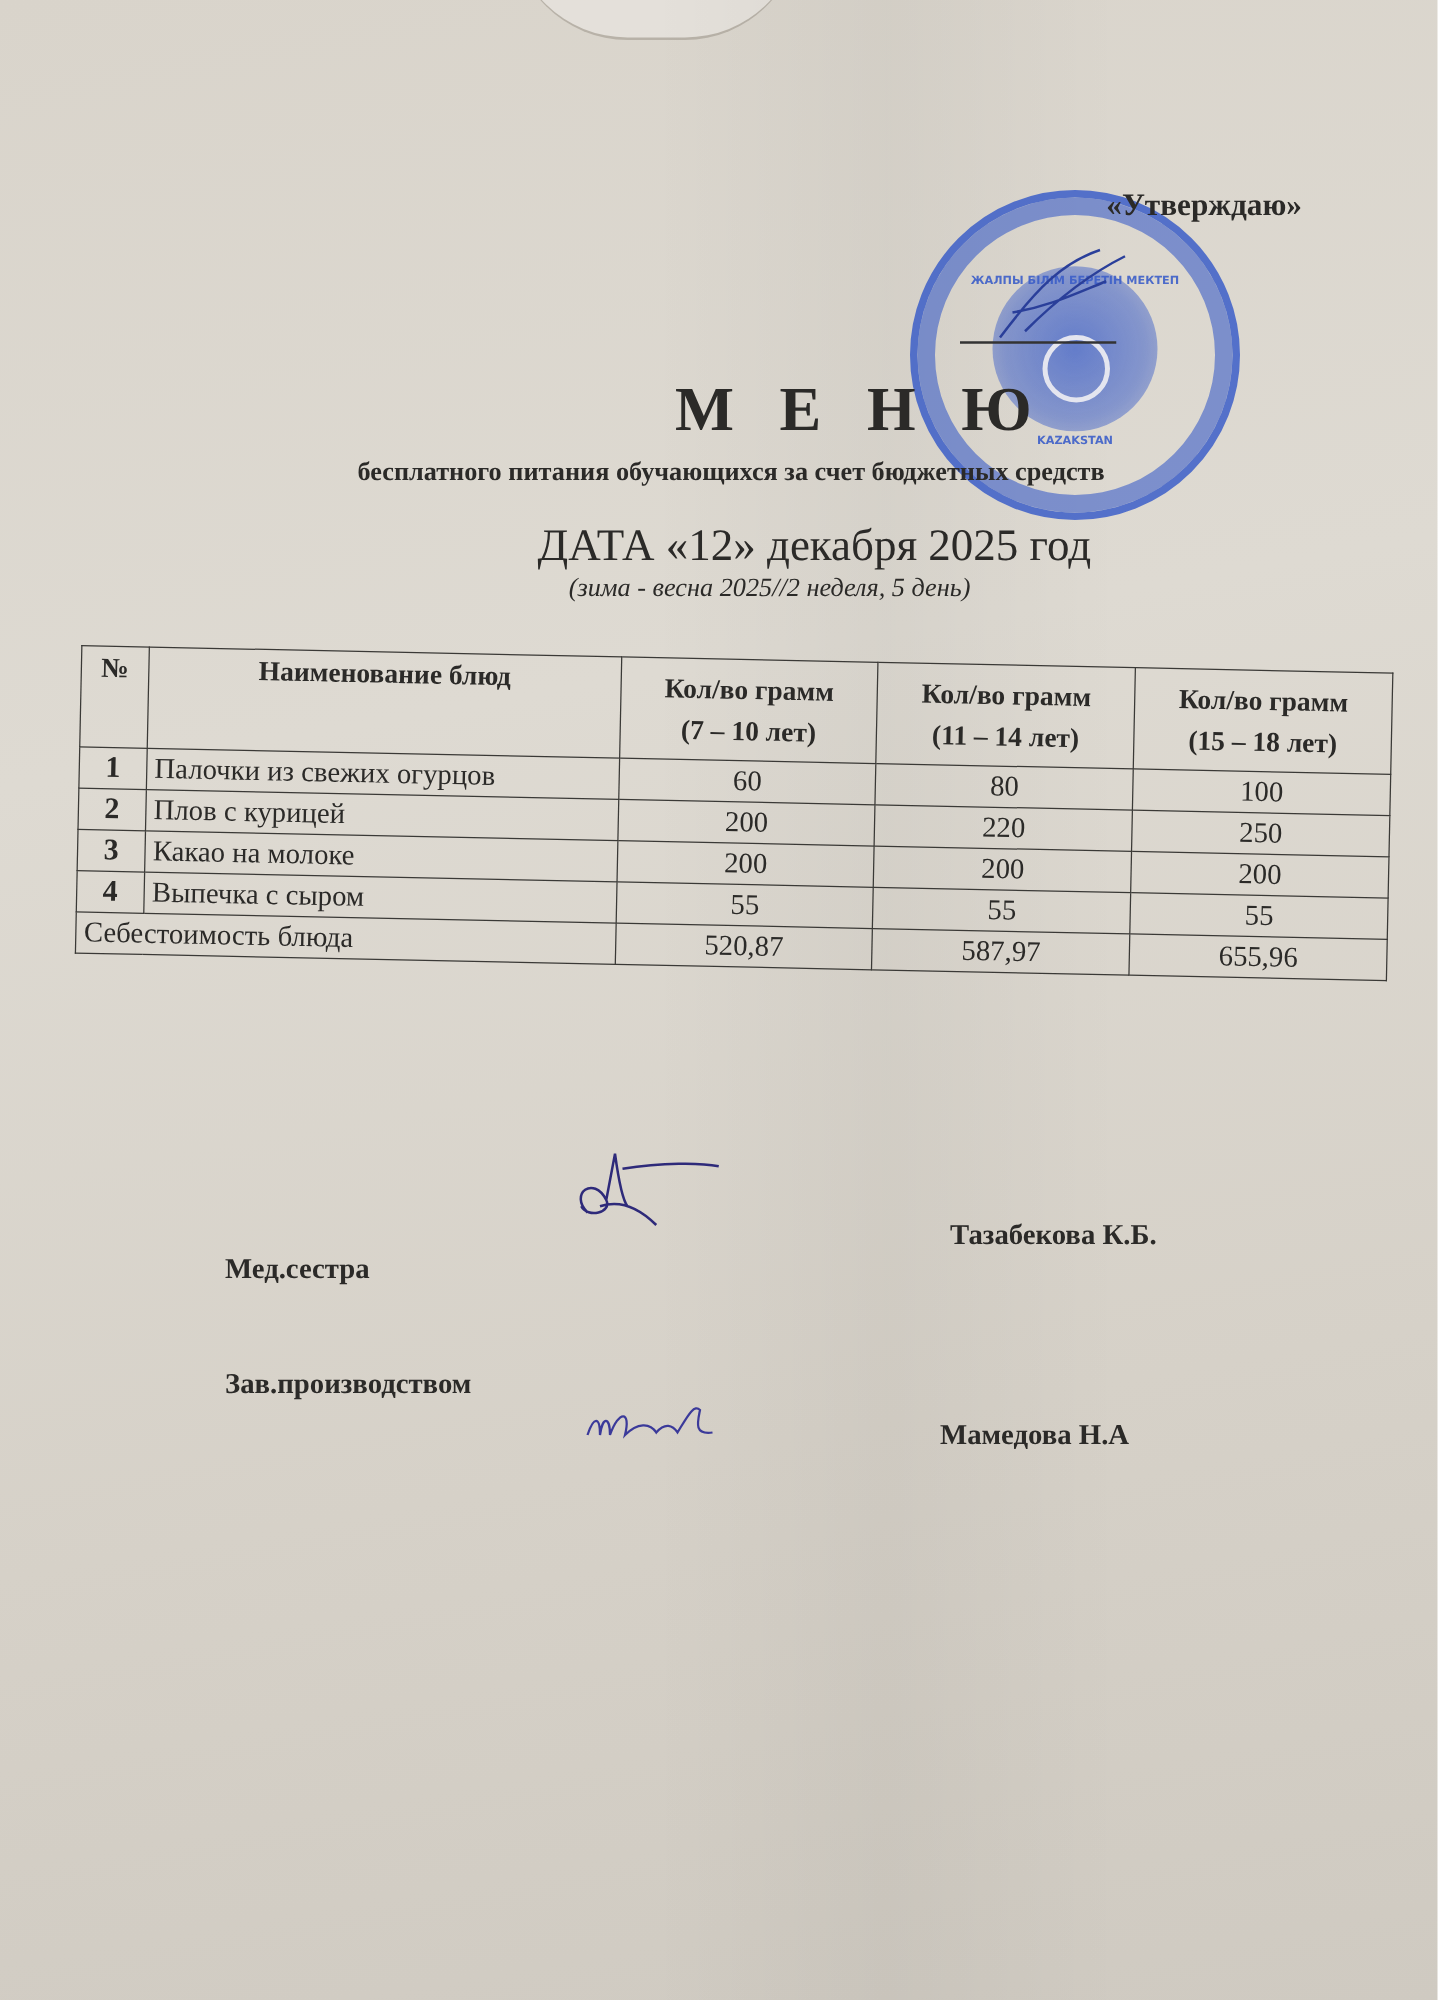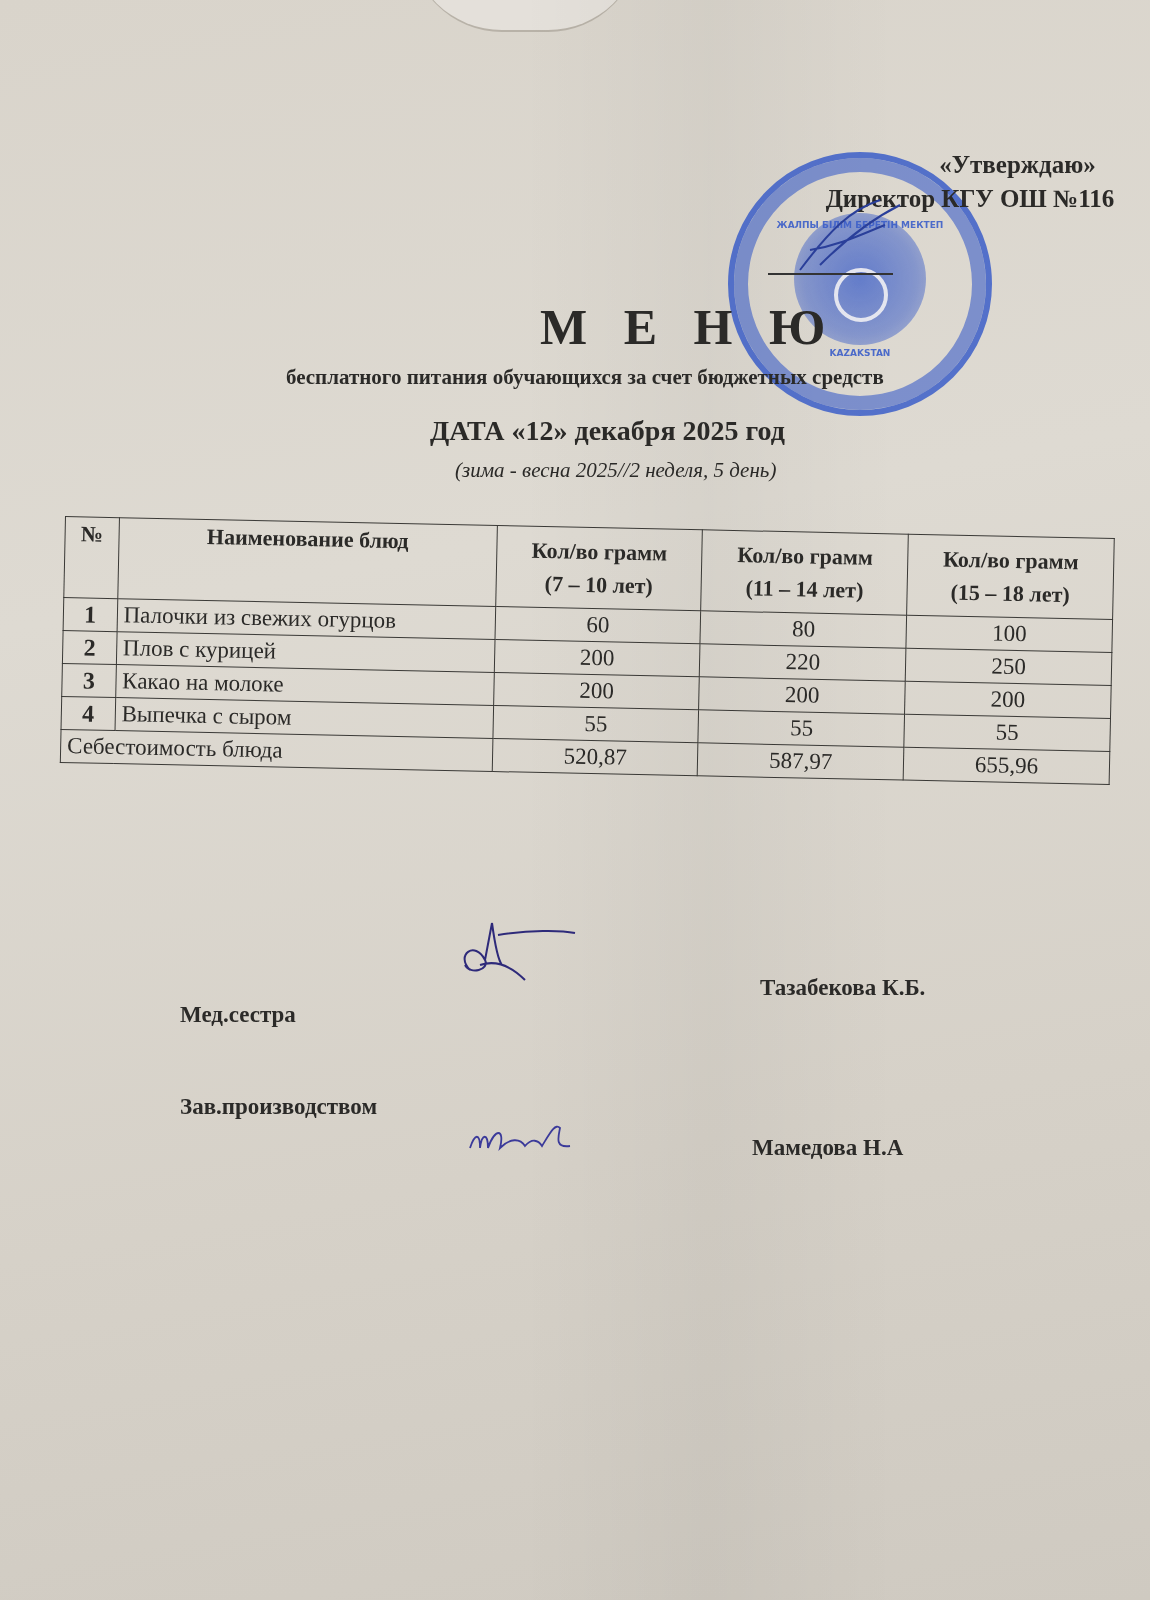--- a/index.html
+++ b/index.html
@@ -12,21 +12,21 @@
   }
   .paper-fold {
     position:absolute; left:410px; top:-60px; width:230px; height:90px;
     border-bottom:2px solid #b8b2a8; border-radius:0 0 120px 120px;
     background:rgba(235,232,226,0.6);
   }
   .shade {
     position:absolute; left:520px; top:0; width:630px; height:1600px;
     background:linear-gradient(90deg, rgba(0,0,0,0) 0%, rgba(0,0,0,0.035) 30%, rgba(0,0,0,0) 60%);
   }
-  .approve { position:absolute; left:790px; top:148px; width:360px; font-weight:bold; font-size:25px; line-height:1.35;text-align:center; }
+  .approve { position:absolute; left:790px; top:148px; width:360px; font-weight:bold; font-size:25px; line-height:1.35; }
   .approve .l1 { padding-left:95px; }
   .approve .l3 { margin-top:34px; padding-left:112px; }
   .sign-line-dir { position:absolute; left:768px; top:273px; width:125px; border-top:2px solid #333; }
   .stamp {
     position:absolute; left:728px; top:152px; width:252px; height:252px;
     border-radius:50%;
     border:6px solid rgba(38,78,200,0.85);
     box-shadow: inset 0 0 0 12px rgba(255,255,255,0), inset 0 0 0 14px rgba(38,78,200,0.6);
     opacity:0.88;
   }
@@ -39,21 +39,21 @@
     border:4px solid #e6e8f4;
   }
   .stamp-text {
     position:absolute; left:0; top:0; width:100%; text-align:center;
     font-family:"DejaVu Sans", sans-serif; font-size:9px; color:rgba(38,78,200,0.9); font-weight:bold;
   }
   .stamp-kz { position:absolute; left:0; top:190px; width:100%; text-align:center;
     font-family:"DejaVu Sans", sans-serif; font-size:9px; color:rgba(38,78,200,0.9); font-weight:bold; }
   .title { position:absolute; left:540px; top:298px; font-size:50px; font-weight:bold; letter-spacing:12px; }
   .subtitle { position:absolute; left:286px; top:365px; font-size:21px; font-weight:bold; white-space:nowrap; }
-  .date { position:absolute; left:430px; top:415px; font-size:28px; font-weight:bold; white-space:nowrap; }
+  .date { position:absolute; left:430px; top:415px; font-size:36px; font-weight:normal; white-space:nowrap; }
   .week { position:absolute; left:455px; top:458px; font-size:21px; font-style:italic; white-space:nowrap; }
   table.menu {
     position:absolute; left:65px; top:516px; width:1050px;
     border-collapse:collapse; transform:rotate(1.2deg); transform-origin:0 0;
     font-size:23px;
   }
   table.menu td, table.menu th { border:1.5px solid #3a3936; padding:0 6px; }
   table.menu th { font-weight:bold; font-size:22px; line-height:1.5; height:80px; }
   .c-num { width:40px; text-align:center; font-weight:bold; }
   .c-name { width:360px; text-align:left; }
@@ -73,21 +73,20 @@
 
 <div class="stamp">
   <div class="stamp-text" style="top:22px;margin-top:40px;">ЖАЛПЫ БІЛІМ БЕРЕТІН МЕКТЕП</div>
   <div class="stamp-inner"></div>
   <div class="stamp-ring"></div>
   <div class="stamp-kz">KAZAKSTAN</div>
 </div>
 
 <div class="approve">
   <div class="l1">«Утверждаю»</div>
-  <div class="l2">Директор КГУ ОШ  №116</div>
 </div>
 <div class="sign-line-dir"></div>
 <svg class="svg-sig" style="left:790px;top:190px;" width="130" height="90">
   <path d="M10 80 C 40 40, 60 20, 90 10 M 30 75 C 55 50, 80 30, 110 15 M 20 60 C 50 55, 70 45, 95 35" stroke="#2a3f9a" stroke-width="2" fill="none"></path>
 </svg>
 
 <div class="title">М Е Н Ю</div>
 <div class="subtitle">бесплатного питания обучающихся за счет бюджетных средств</div>
 <div class="date">ДАТА «12» декабря 2025 год</div>
 <div class="week">(зима - весна 2025//2 неделя, 5 день)</div>

